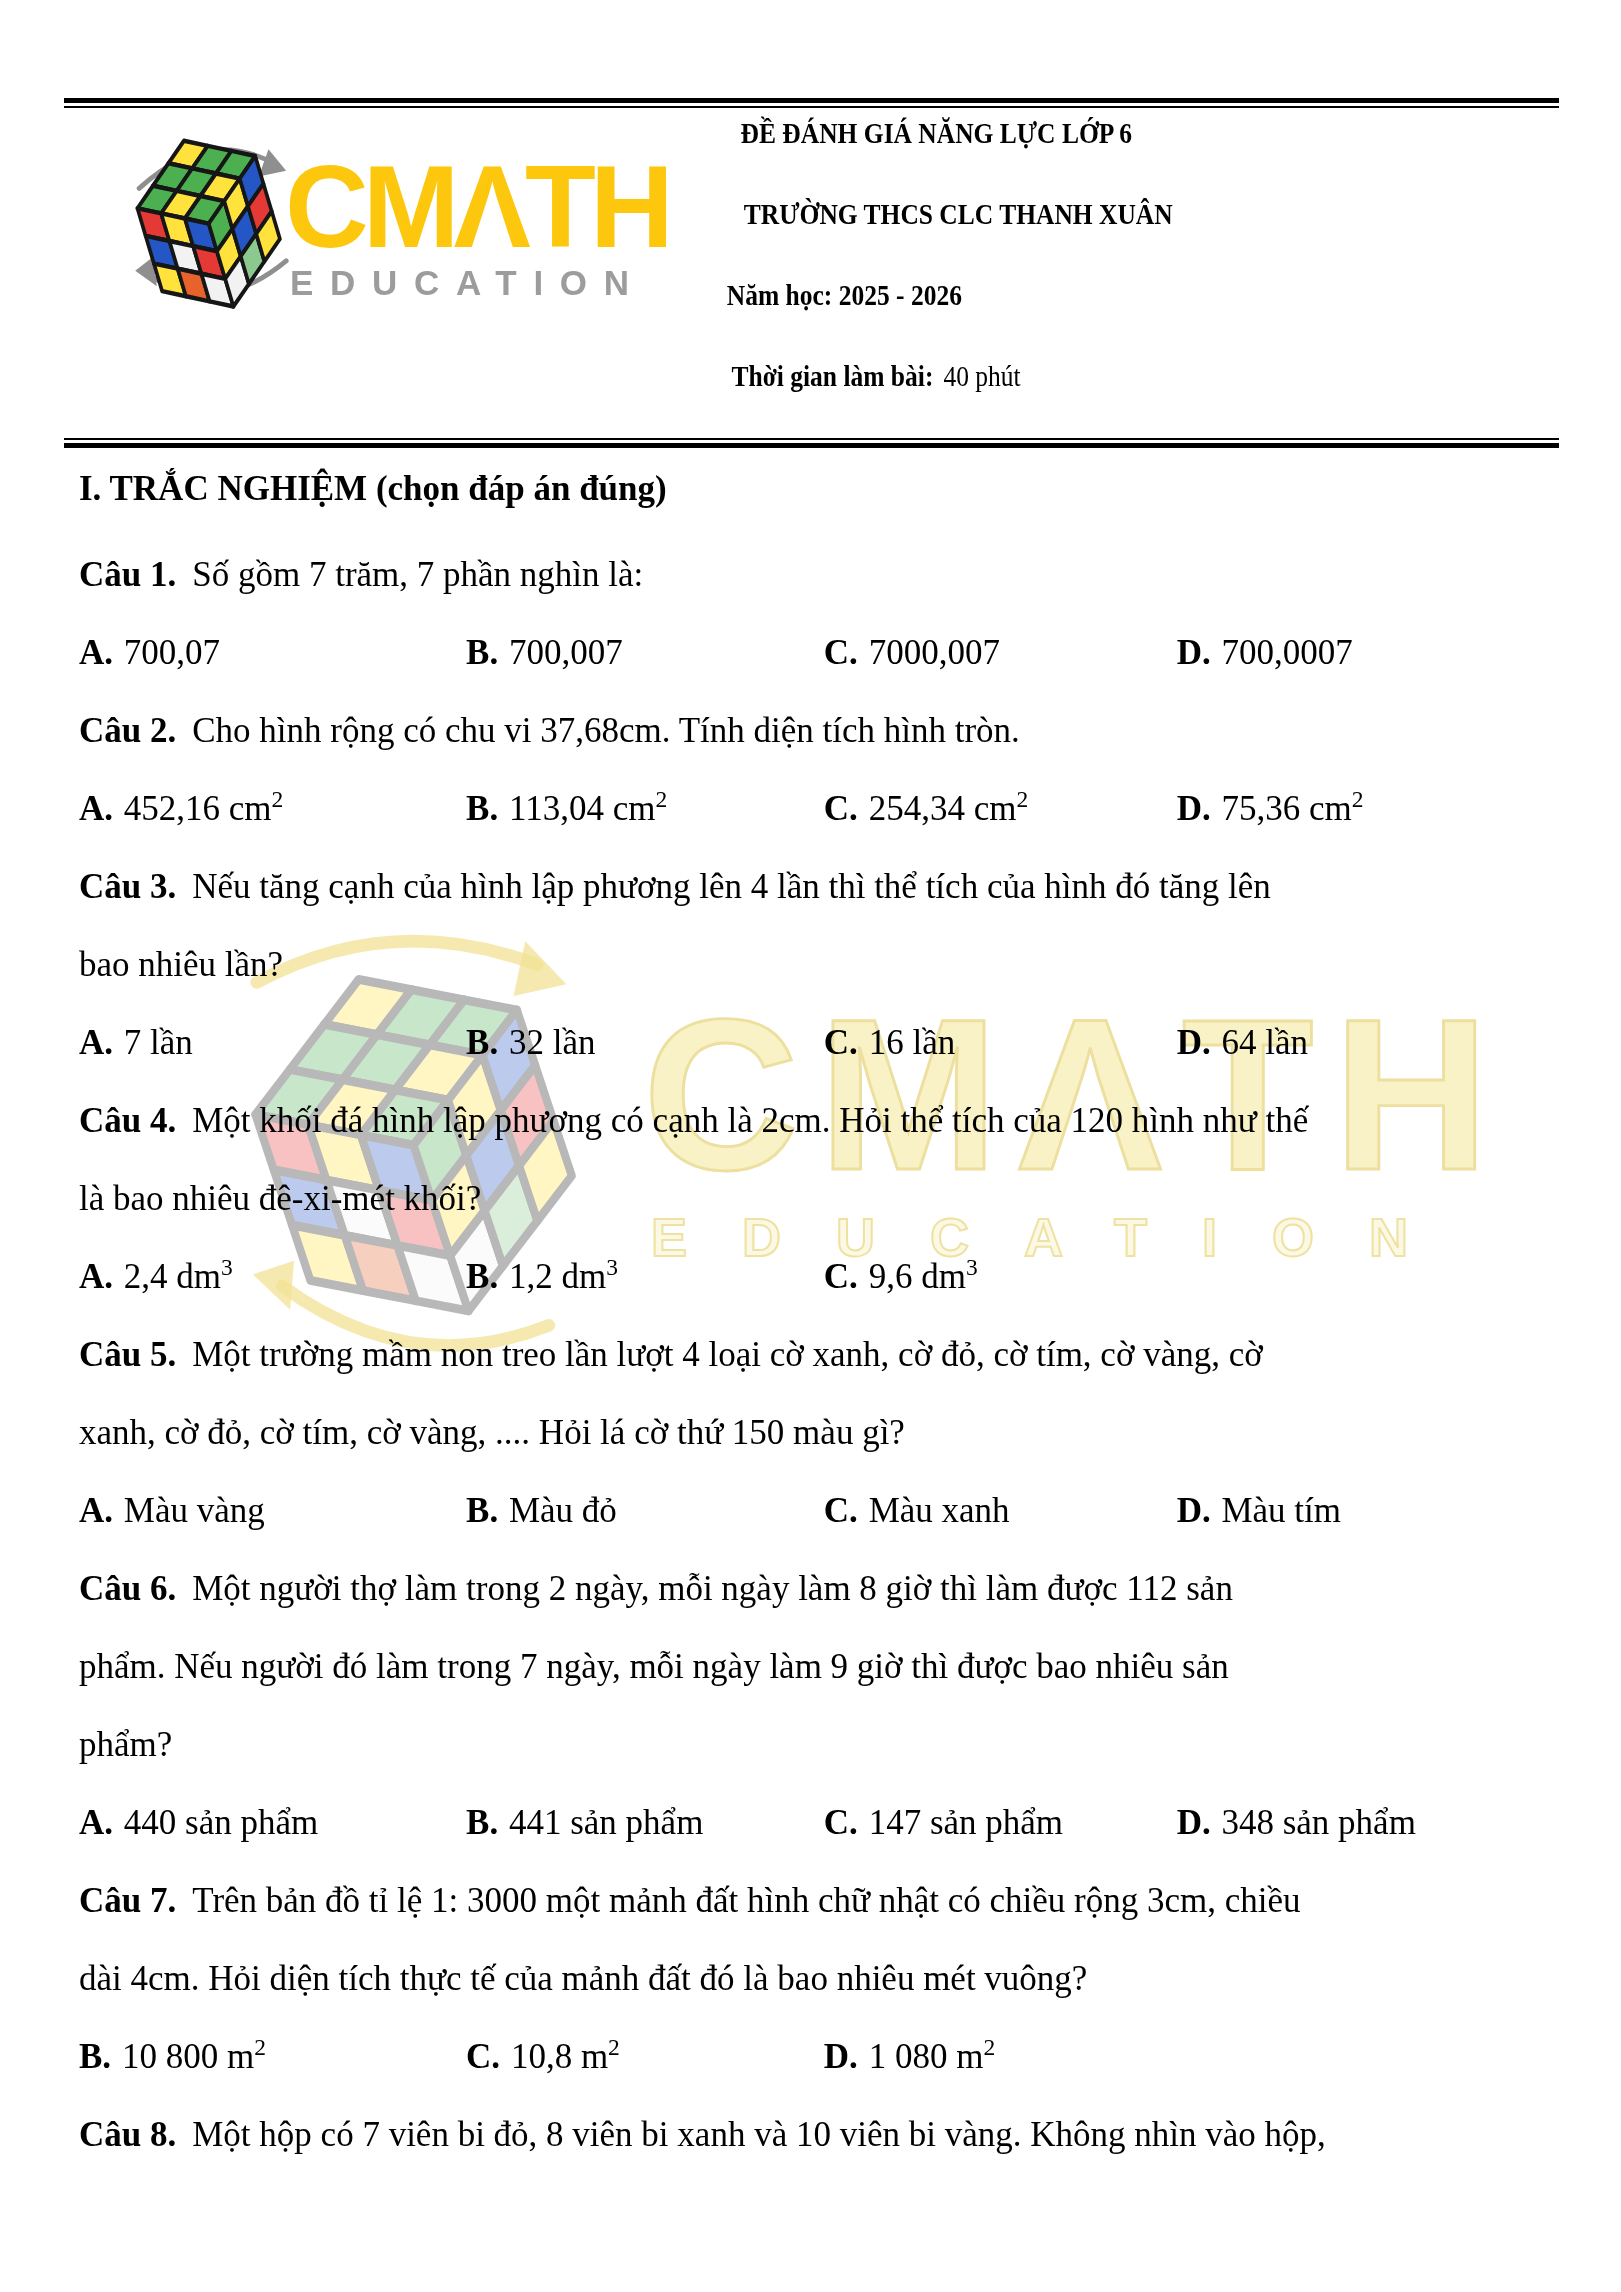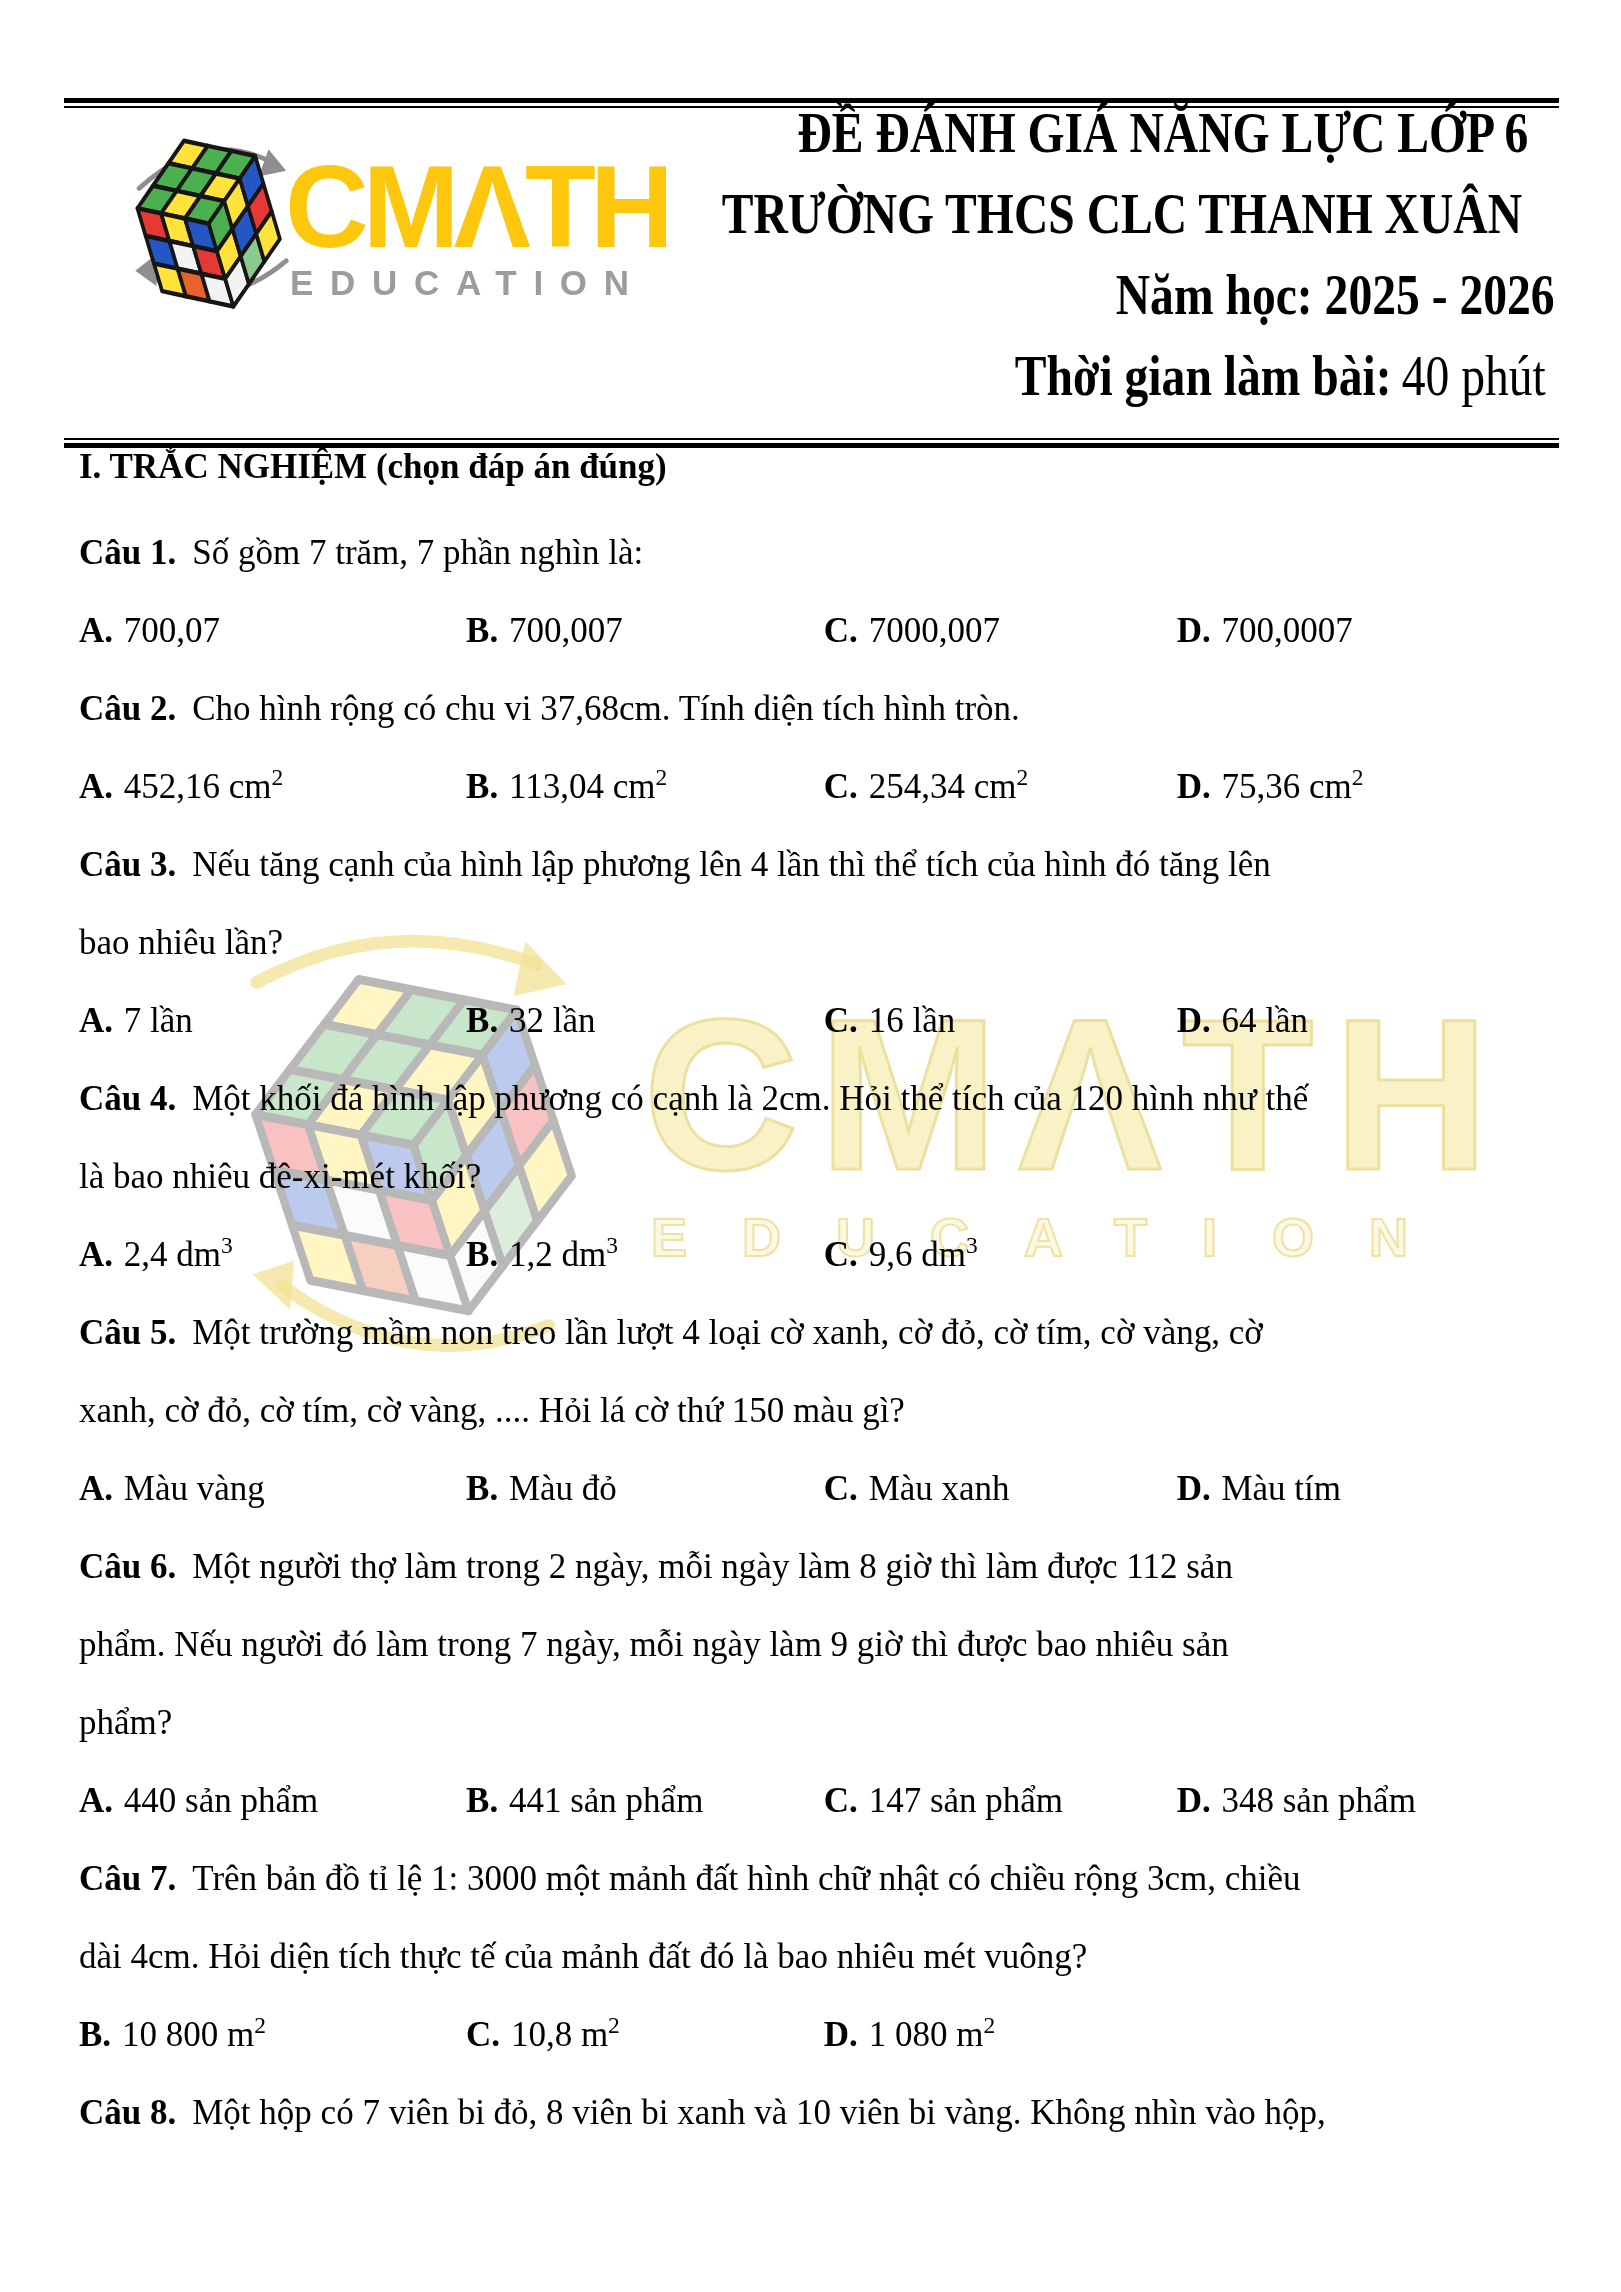--- a/index.html
+++ b/index.html
@@ -20,40 +20,40 @@
     position:absolute;left:285px;top:149px;z-index:3;
     font-family:"Liberation Sans", sans-serif;font-weight:bold;
     font-size:116px;line-height:1;letter-spacing:-5.9px;
   }
   .logo-edu{
     position:absolute;left:290px;top:265px;z-index:3;
     font-family:"Liberation Sans", sans-serif;font-weight:bold;
     font-size:35px;line-height:1;letter-spacing:16.7px;
   }
   .header-info{position:absolute;left:706px;top:92px;width:887px;z-index:3;}
-  .h-line{height:81px;display:flex;align-items:center;justify-content:flex-end;
-    font-size:56px;font-weight:bold;white-space:nowrap;}
+  .h-line{height:81px;display:flex;align-items:center;justify-content:flex-start;
+    font-size:30px;font-weight:bold;white-space:nowrap;}
   .h-line .squeeze{display:inline-block;transform:scaleX(0.85);transform-origin:center;}
   .h-line .plain{font-weight:normal;margin-left:11.8px;}
   
   .wm-svg{position:absolute;left:0;top:0;width:1621px;height:2293px;z-index:0;}
   .wm-cmath{
     position:absolute;left:643px;top:986px;z-index:0;
     font-family:"Liberation Sans", sans-serif;font-weight:bold;
     font-size:216px;line-height:1;letter-spacing:19.6px;
     -webkit-text-stroke:2.9px #EDDF9E;
   }
   .wm-edu{
     position:absolute;left:651px;top:1210px;z-index:0;
     font-family:"Liberation Sans", sans-serif;font-weight:bold;
     font-size:54px;line-height:1;letter-spacing:55px;
     -webkit-text-stroke:2px #EFE2A0;
   }
   
-  .content{position:absolute;left:79px;top:428px;width:1470px;z-index:2;font-size:35px;}
+  .content{position:absolute;left:79px;top:450px;width:1470px;z-index:2;font-size:35px;}
   .line{height:78px;display:flex;align-items:center;white-space:nowrap;}
   .section-title{font-weight:bold;margin-bottom:7.8px;}
   .q-label{font-weight:bold;margin-right:16px;}
   .answer-row{height:78px;display:grid;grid-template-columns:26.33% 24.34% 24% 25.33%;align-items:center;}
   .answer{white-space:nowrap;}
   .a-label{font-weight:bold;margin-right:10.8px;}
   sup{font-size:23.5px;line-height:0;}
 </style>
 </head>
 <body>

